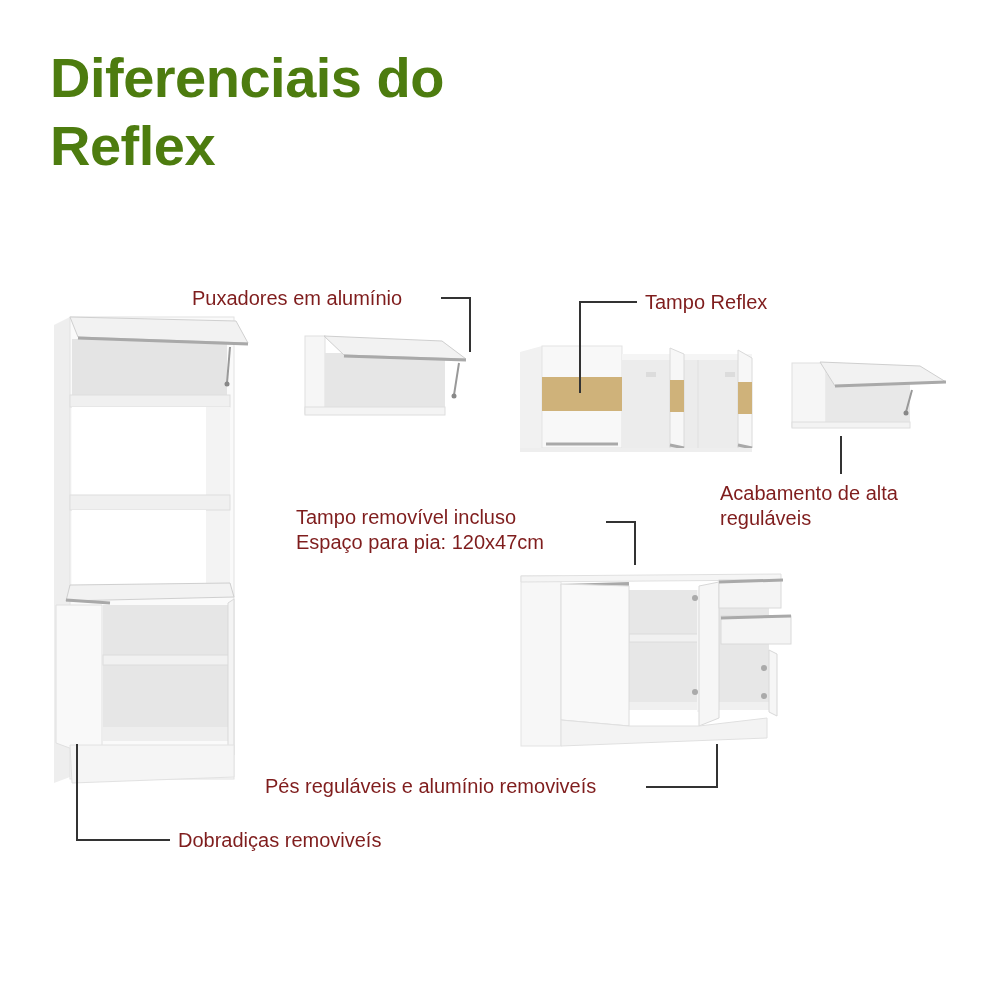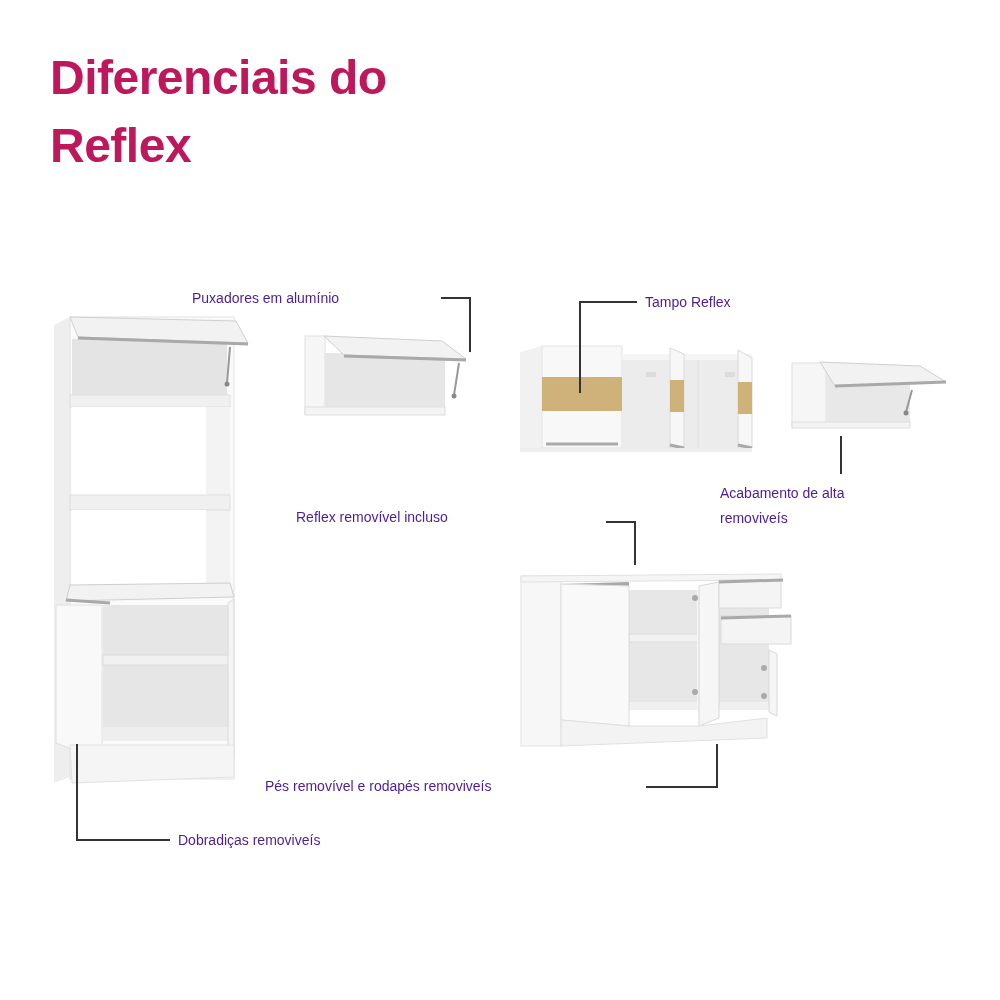--- a/index.html
+++ b/index.html
@@ -1,20 +1,20 @@
 <!DOCTYPE html>
 <html><head>
 <meta charset="utf-8">
 <style>
   html, body { margin:0; padding:0; background:#ffffff; }
   body { width:1000px; height:1000px; position:relative; overflow:hidden;
          font-family:"Liberation Sans", "DejaVu Sans", sans-serif; color:#333333; }
-  .title { position:absolute; left:50px; top:44px; margin:0; font-size:48px; line-height:68px;
-           font-weight:700; color:#be185d; letter-spacing:-0.5px; }
-  .label { position:absolute; font-size:14px; line-height:25px; color:#4c1d95; white-space:nowrap; }
+  .title { position:absolute; left:50px; top:44px; margin:0; font-size:56px; line-height:68px;
+           font-weight:700; color:#4d7c0f; letter-spacing:-0.5px; }
+  .label { position:absolute; font-size:20px; line-height:25px; color:#7f1d1d; white-space:nowrap; }
   .label.center { text-align:left; }
   .leader { position:absolute; background:#333333; }
   svg.furn { position:absolute; overflow:visible; }
 </style>
 </head>
 <body>
 
 <h1 class="title">
   <span>Diferenciais do</span><br>
   <span>Reflex</span>
@@ -136,28 +136,29 @@
 <div class="leader" style="left:441px;top:297px;width:30px;height:2px"></div>
 <div class="leader" style="left:469px;top:297px;width:2px;height:55px"></div>
 
 <div class="label" style="left:645px;top:290px">Tampo Reflex</div>
 <div class="leader" style="left:579px;top:301px;width:58px;height:2px"></div>
 <div class="leader" style="left:579px;top:301px;width:2px;height:92px"></div>
 
 <div class="leader" style="left:840px;top:436px;width:2px;height:38px"></div>
 <div class="label center" style="left:720px;top:481px;width:245px">
   <span>Acabamento de alta</span><br>
-  <span>removiveís</span>
+  <span>reguláveis</span>
 </div>
 
 <div class="label center" style="left:296px;top:505px;width:306px">
-  <span>Reflex removível incluso</span><br>
+  <span>Tampo removível incluso</span><br>
+  <span>Espaço para pia: 120x47cm</span>
 </div>
 <div class="leader" style="left:606px;top:521px;width:30px;height:2px"></div>
 <div class="leader" style="left:634px;top:521px;width:2px;height:44px"></div>
 
-<div class="label" style="left:265px;top:774px">Pés removível e rodapés removiveís</div>
+<div class="label" style="left:265px;top:774px">Pés reguláveis e alumínio removiveís</div>
 <div class="leader" style="left:646px;top:786px;width:72px;height:2px"></div>
 <div class="leader" style="left:716px;top:744px;width:2px;height:44px"></div>
 
 <div class="label" style="left:178px;top:828px">Dobradiças removiveís</div>
 <div class="leader" style="left:76px;top:744px;width:2px;height:97px"></div>
 <div class="leader" style="left:76px;top:839px;width:94px;height:2px"></div>
 
 </body></html>

